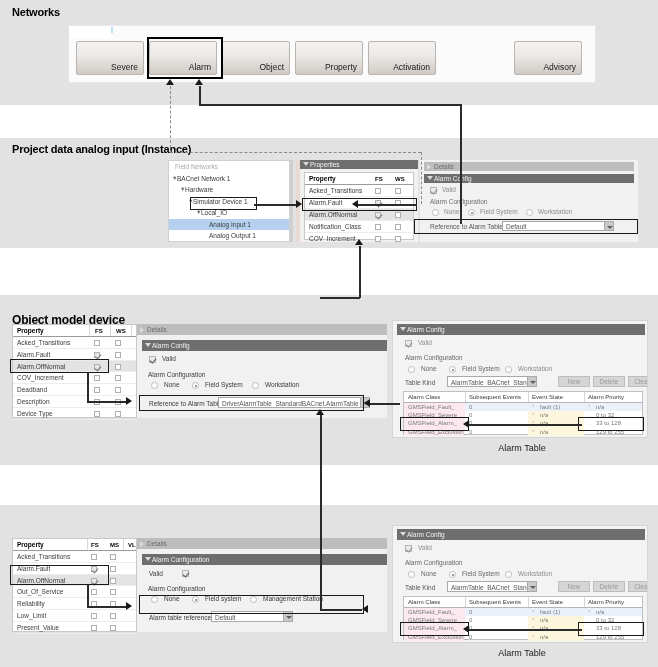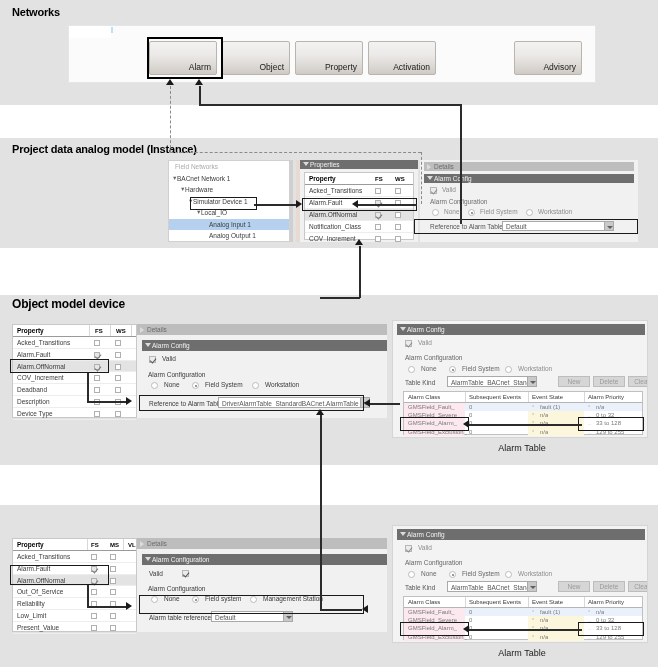--- a/index.html
+++ b/index.html
@@ -218,20 +218,24 @@
 <div id="page">
 
   <div class="band" style="top:0;height:105px;"></div>
   <div class="band-title" style="left:12px;top:6px;font-size:11px;">Networks</div>
 
   <div class="op-strip" style="left:68px;top:25px;width:528px;height:58px;"></div>
 
   <div style="position:absolute;left:69px;top:26px;width:42px;height:12px;background:#ffffff;"></div>
   <div style="position:absolute;left:111px;top:27px;width:2px;height:6px;background:#bfe2f2;"></div>
 
+  <div class="op-btn" style="left:76px;top:41px;width:68px;height:34px;">
+    <span class="count"></span>
+    <span class="lbl">Severe</span>
+  </div>
   <div class="op-btn" style="left:149px;top:41px;width:68px;height:34px;">
     <span class="count"></span>
     <span class="lbl">Alarm</span>
   </div>
   <div class="op-btn" style="left:222px;top:41px;width:68px;height:34px;">
     <span class="count"></span>
     <span class="lbl">Object</span>
   </div>
   <div class="op-btn" style="left:295px;top:41px;width:68px;height:34px;">
     <span class="count"></span>
@@ -241,21 +245,21 @@
     <span class="count"></span>
     <span class="lbl">Activation</span>
   </div>
   <div class="op-btn" style="left:514px;top:41px;width:68px;height:34px;">
     <span class="count"></span>
     <span class="lbl">Advisory</span>
   </div>
   <div class="op-sel" style="left:147px;top:37px;width:76px;height:42px;"></div>
 
   <div class="band" style="top:138px;height:110px;"></div>
-  <div class="band-title" style="left:12px;top:143px;">Project data analog model (Instance)</div>
+  <div class="band-title" style="left:12px;top:143px;">Project data analog input (Instance)</div>
 
   <div class="tree blur" style="left:168px;top:160px;width:122px;height:82px;">
     <div class="trow" style="padding-left:6px;opacity:.45;"><span>Field Networks</span></div>
     <div class="trow" style="padding-left:8px;"><span class="tw" style="left:3px;">▼</span><span>BACnet Network 1</span></div>
     <div class="trow" style="padding-left:16px;"><span class="tw" style="left:11px;">▼</span><span>Hardware</span></div>
     <div class="trow" style="padding-left:24px;"><span class="tw" style="left:19px;">▼</span><span>Simulator Device 1</span></div>
     <div class="trow" style="padding-left:32px;"><span class="tw" style="left:27px;">▼</span><span>Local_IO</span></div>
     <div class="trow selblue" style="padding-left:40px;"><span>Analog Input 1</span></div>
     <div class="trow" style="padding-left:40px;"><span>Analog Output 1</span></div>
     <div class="trow" style="padding-left:40px;"></div>
@@ -313,21 +317,21 @@
     <div class="radio on" style="left:48px;top:49px;"></div>
     <div class="cfgtxt" style="left:60px;top:48px;">Field System</div>
     <div class="radio" style="left:106px;top:49px;"></div>
     <div class="cfgtxt" style="left:118px;top:48px;">Workstation</div>
     <div class="cfgtxt dark" style="left:10px;top:63px;color:#555;">Reference to Alarm Table</div>
     <div class="combo" style="left:82px;top:61px;width:112px;height:10px;"><span>Default</span><span class="arrow"></span></div>
   </div>
   <div class="callout" style="left:414px;top:219px;width:224px;height:15px;"></div>
 
   <div class="band" style="top:295px;height:170px;"></div>
-  <div class="band-title" style="left:12px;top:297px;font-size:12px;">Object model device</div>
+  <div class="band-title" style="left:12px;top:313px;font-size:12px;">Object model device</div>
 
   <div class="proptab blur" style="left:12px;top:324px;width:125px;height:94px;">
     <div class="proprow head">
       <span class="pname">Property</span>
       <span class="colh" style="left:82px;">FS</span>
       <span class="colh" style="left:103px;">WS</span>
       <span class="atsep" style="left:76px;"></span>
       <span class="atsep" style="left:97px;"></span>
       <span class="atsep" style="left:118px;"></span>
     </div>

